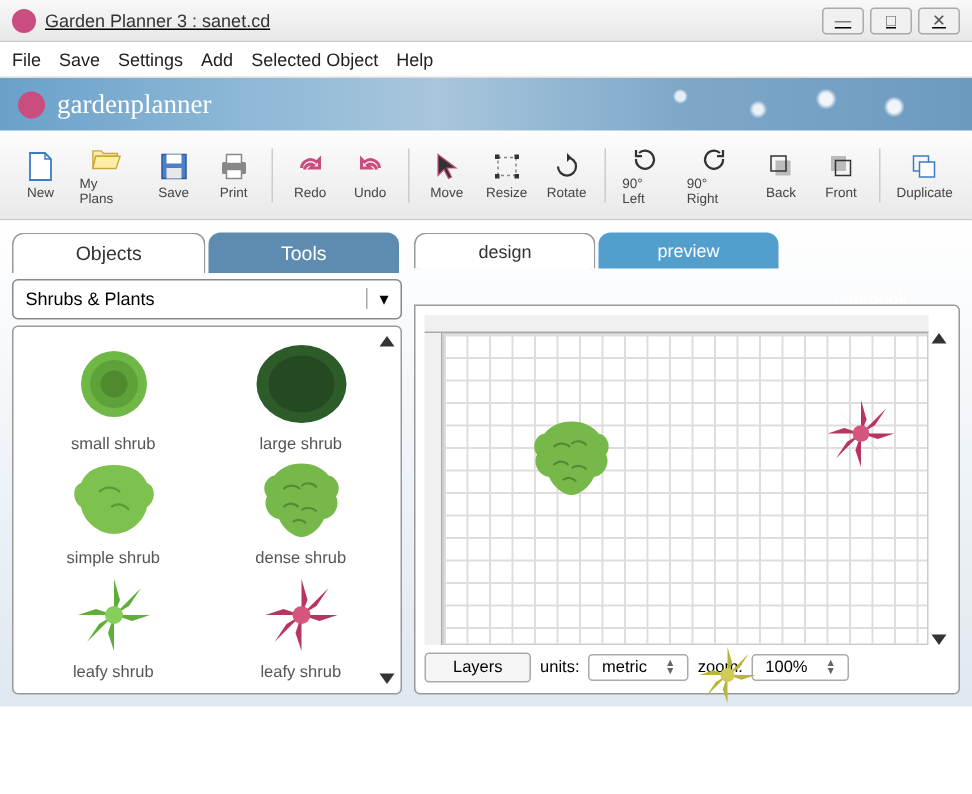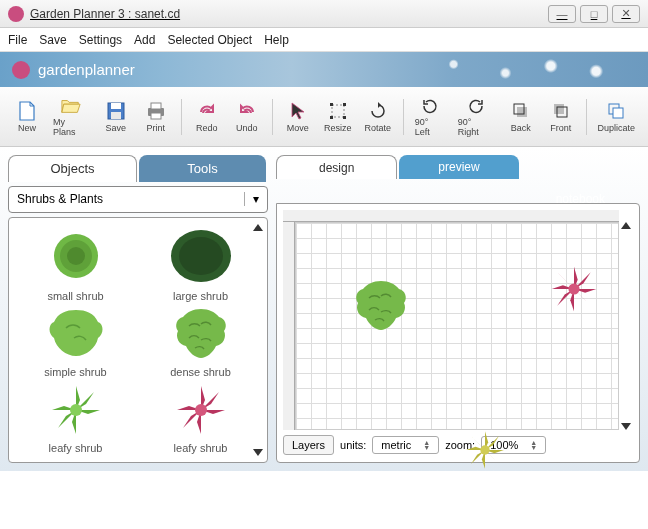--- a/index.html
+++ b/index.html
@@ -10,21 +10,21 @@
 .title-text { font-size: 12px; color: #333; flex: 1; }
 .win-btns { display: flex; gap: 4px; }
 .win-btn { width: 28px; height: 18px; border: 1px solid #aaa; background: #f0f0f0; display: flex; align-items: center; justify-content: center; font-size: 11px; color: #555; border-radius: 3px; }
 
 .menubar { height: 24px; background: #fff; display: flex; align-items: center; padding: 0 8px; gap: 12px; border-bottom: 1px solid #ddd; }
 .menubar span { font-size: 12px; color: #222; }
 
 .brandbar { height: 35px; background: linear-gradient(90deg,#6aa1c9 0%,#8db8d6 25%,#a8c6dc 45%,#7ea8c9 70%,#6c9abf 100%); display: flex; align-items: center; padding: 0 12px; position: relative; overflow: hidden; }
 .brandbar::before { content:''; position:absolute; inset:0; background: radial-gradient(circle at 85% 40%, rgba(255,255,255,0.9) 4px, transparent 7px), radial-gradient(circle at 78% 60%, rgba(255,255,255,0.85) 3px, transparent 6px), radial-gradient(circle at 92% 55%, rgba(255,255,255,0.9) 4px, transparent 7px), radial-gradient(circle at 70% 35%, rgba(255,255,255,0.8) 3px, transparent 5px); }
 .brand-logo { width: 18px; height: 18px; background: #c94d7f; border-radius: 50%; margin-right: 8px; z-index:1; }
-.brand-text { font-size: 15px; color: #fff; font-weight: 300; z-index:1; }
+.brand-text { font-size: 18px; color: #fff; font-weight: 300; z-index:1;font-family:Liberation Serif, serif; }
 
 .toolbar { height: 60px; background: linear-gradient(#fdfdfd,#e9e9e9); border-bottom: 1px solid #ccc; display: flex; align-items: center; padding: 0 8px; gap: 2px; }
 .tb-btn { display: flex; flex-direction: column; align-items: center; justify-content: center; min-width: 38px; height: 44px; border: 1px solid transparent; border-radius: 3px; padding: 2px 4px; }
 .tb-icon { width: 20px; height: 20px; display: flex; align-items: center; justify-content: center; }
 .tb-label { font-size: 9px; color: #444; margin-top: 2px; }
 .tb-sep { width: 1px; height: 36px; background: #ccc; margin: 0 4px; }
 
 .content { display: flex; height: 324px; background: linear-gradient(#fff,#dfe8f0); padding: 8px; gap: 8px; }
 
 .left-panel { width: 260px; display: flex; flex-direction: column; }
@@ -49,21 +49,21 @@
 .rtab.design { background: #fff; color: #333; border: 1px solid #999; border-bottom: none; }
 .rtab.preview { background: #529fce; }
 .rtab.notebook { background: #d2c226; margin-top: 44px; }
 .canvas-wrap { flex: 1; background: #fff; border: 1px solid #999; border-radius: 0 4px 4px 4px; position: relative; padding: 6px; display: flex; flex-direction: column; }
 .canvas-area { flex: 1; position: relative; display: flex; }
 .canvas { flex: 1; background-image: linear-gradient(#ddd 1px, transparent 1px), linear-gradient(90deg, #ddd 1px, transparent 1px); background-size: 15px 15px; position: relative; border: 1px solid #ccc; }
 .h-ruler { height: 12px; background: #f0f0f0; border-bottom: 1px solid #aaa; margin-right: 14px; }
 .v-ruler { width: 12px; background: #f0f0f0; border-right: 1px solid #aaa; }
 .canvas-scroll-v { width: 14px; display: flex; flex-direction: column; align-items: center; }
 .bottom-bar { height: 26px; display: flex; align-items: center; gap: 6px; padding-top: 4px; font-size: 11px; }
-.layers-btn { background: #f5f5f5; border: 1px solid #aaa; border-radius: 3px; padding: 3px 8px; font-size: 11px; }
+.layers-btn { background: #f5f5f5; border: 1px solid #aaa; border-radius: 3px; padding: 3px 18px; font-size: 11px; }
 .units-sel { background: #fff; border: 1px solid #aaa; border-radius: 3px; padding: 2px 8px; display: flex; align-items: center; gap: 12px; font-size: 11px; }
 .step-arrow { display: flex; flex-direction: column; font-size: 7px; line-height: 5px; color: #666; }
 .placed { position: absolute; }
 </style>
 </head>
 <body>
 
 <div class="titlebar">
   <div class="app-icon"></div>
   <div class="title-text">Garden Planner 3 : sanet.cd</div>

